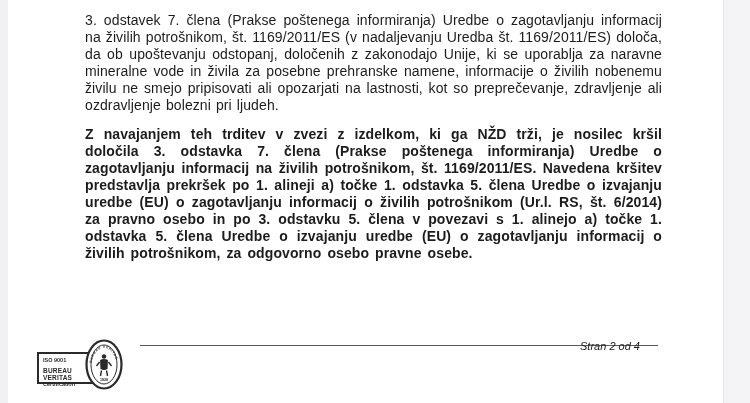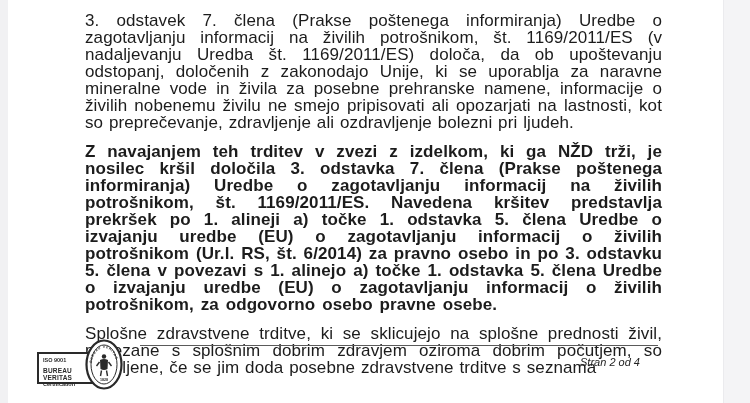--- a/index.html
+++ b/index.html
@@ -28,21 +28,21 @@
     border-left: 1px solid #ebebee;
   }
   .doc-body {
     position: absolute;
     left: 85px;
     top: 12px;
     width: 577px;
     color: #1c1c1c;
   }
   .paragraph {
-    font-size: 17px;
+    font-size: 14px;
     line-height: 17px;
     text-align: justify;
     margin: 0 0 12px 0;
     letter-spacing: 0.1px;
     word-spacing: 1px;
   }
   .paragraph.bold {
     font-weight: bold;
     word-spacing: 2px;
   }
@@ -50,21 +50,21 @@
     position: absolute;
     left: 140px;
     top: 345px;
     width: 518px;
     height: 1px;
     background: #5a5a5a;
   }
   .page-indicator {
     position: absolute;
     left: 550px;
-    top: 356px;
+    top: 340px;
     width: 120px;
     text-align: center;
     font-size: 11px;
     font-style: italic;
     color: #222222;
   }
   .cert-logo-box {
     position: absolute;
     left: 37px;
     top: 352px;
@@ -102,21 +102,20 @@
 </style>
 </head>
 <body>
 
 <div class="edge-band-left"></div>
 <div class="edge-band-right"></div>
 
 <div class="doc-body">
   <p class="paragraph">3. odstavek 7. člena (Prakse poštenega informiranja) Uredbe o zagotavljanju informacij na živilih potrošnikom, št. 1169/2011/ES (v nadaljevanju Uredba št. 1169/2011/ES) določa, da ob upoštevanju odstopanj, določenih z zakonodajo Unije, ki se uporablja za naravne mineralne vode in živila za posebne prehranske namene, informacije o živilih nobenemu živilu ne smejo pripisovati ali opozarjati na lastnosti, kot so preprečevanje, zdravljenje ali ozdravljenje bolezni pri ljudeh.</p>
   <p class="paragraph bold">Z navajanjem teh trditev v zvezi z izdelkom, ki ga NŽD trži, je nosilec kršil določila 3. odstavka 7. člena (Prakse poštenega informiranja) Uredbe o zagotavljanju informacij na živilih potrošnikom, št. 1169/2011/ES. Navedena kršitev predstavlja prekršek po 1. alineji a) točke 1. odstavka 5. člena Uredbe o izvajanju uredbe (EU) o zagotavljanju informacij o živilih potrošnikom (Ur.l. RS, št. 6/2014) za pravno osebo in po 3. odstavku 5. člena v povezavi s 1. alinejo a) točke 1. odstavka 5. člena Uredbe o izvajanju uredbe (EU) o zagotavljanju informacij o živilih potrošnikom, za odgovorno osebo pravne osebe.</p>
-  <p class="paragraph">Splošne zdravstvene trditve, ki se sklicujejo na splošne prednosti živil, povezane s splošnim dobrim zdravjem oziroma dobrim počutjem, so dovoljene, če se jim doda posebne zdravstvene trditve s seznama</p>
 </div>
 
 <div class="footer-rule"></div>
 
 <div class="page-indicator">Stran 2 od 4</div>
 
 <div class="cert-logo-box">
   <div class="cert-iso">ISO 9001</div>
   <div class="cert-company">BUREAU VERITAS</div>
   <div class="cert-sub">Certification</div>

